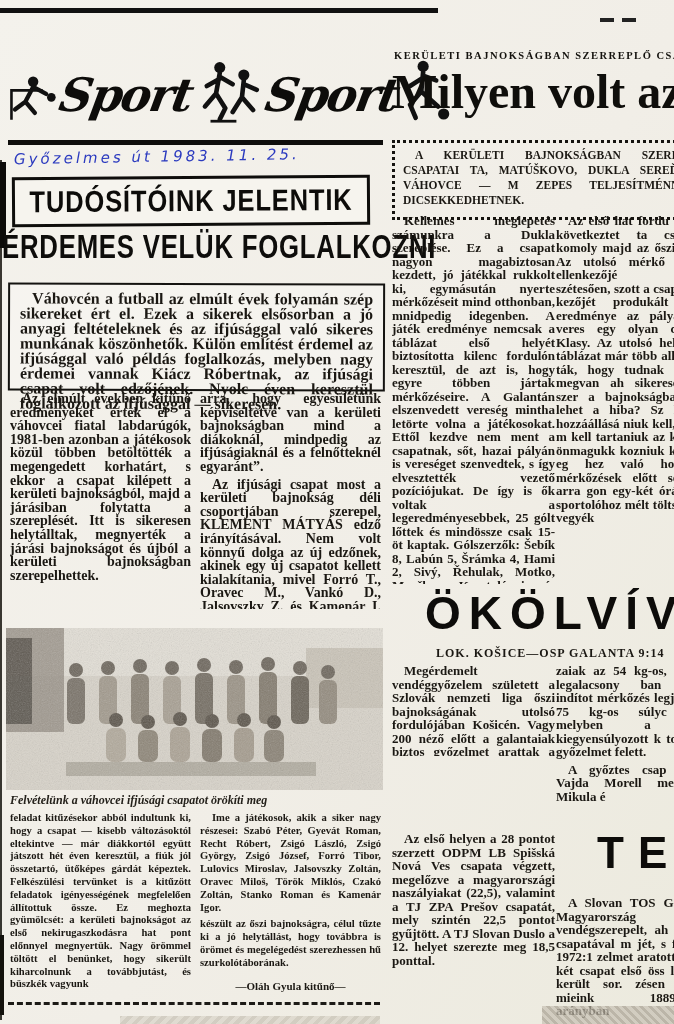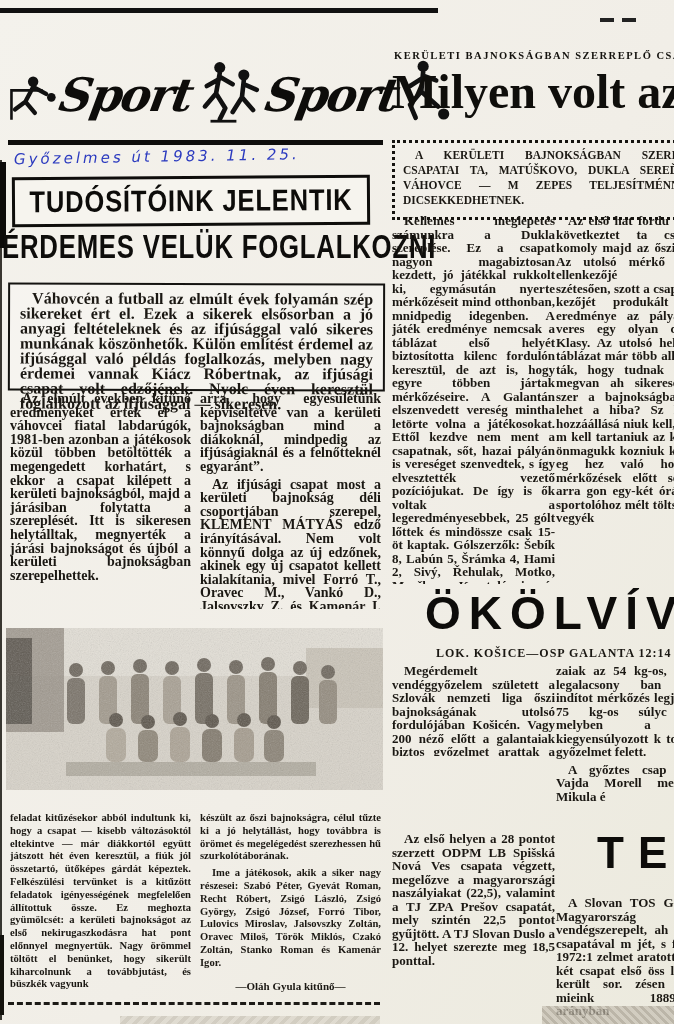--- a/index.html
+++ b/index.html
@@ -194,27 +194,28 @@
           <rect x="164" y="99" width="20" height="35" rx="7" fill="#aca395"></rect>
           <rect x="196" y="101" width="20" height="33" rx="7" fill="#837b6e"></rect>
           <rect x="228" y="100" width="20" height="34" rx="7" fill="#a59c8e"></rect>
           <rect x="258" y="102" width="20" height="32" rx="7" fill="#8b8376"></rect>
         </g>
         <rect x="60" y="134" width="250" height="14" fill="#9a9487" opacity="0.6"></rect>
       </g>
       <rect width="377" height="162" filter="url(#grain)" opacity="0.30"></rect>
     </svg>
   </div>
+  <div class="abs caption">Felvételünk a váhovcei ifjúsági csapatot örökíti meg</div>
 
   <div class="abs clip botcols body-text" style="left:10px;top:812px;width:181px;height:188px;">
     <p class="para" style="text-indent:0;">feladat kitűzésekor abból indultunk ki, hogy a csapat — kisebb változásoktól eltekintve — már diákkortól együtt játszott hét éven keresztül, a fiúk jól összetartó, ütőképes gárdát képeztek. Felkészülési tervünket is a kitűzött feladatok igényességének megfelelően állítottuk össze. Ez meghozta gyümölcsét: a kerületi bajnokságot az első nekirugaszkodásra hat pont előnnyel megnyertük. Nagy örömmel töltött el benünket, hogy sikerült kiharcolnunk a továbbjutást, és büszkék vagyunk</p>
   </div>
   <div class="abs clip botcols body-text" style="left:200px;top:812px;width:181px;height:188px;">
+    <p class="para">Ime a játékosok, akik a siker nagy részesei: Szabó Péter, Gyevát Roman, Recht Róbert, Zsigó László, Zsigó György, Zsigó József, Forró Tibor, Lulovics Miroslav, Jalsovszky Zoltán, Oravec Miloš, Török Miklós, Czakó Zoltán, Stanko Roman és Kamenár Igor.</p>
     <p class="para" style="text-indent:0;">készült az őszi bajnokságra, célul tűzte ki a jó helytállást, hogy továbbra is örömet és megelégedést szerezhessen hű szurkolótáborának.</p>
-    <p class="para">Ime a játékosok, akik a siker nagy részesei: Szabó Péter, Gyevát Roman, Recht Róbert, Zsigó László, Zsigó György, Zsigó József, Forró Tibor, Lulovics Miroslav, Jalsovszky Zoltán, Oravec Miloš, Török Miklós, Czakó Zoltán, Stanko Roman és Kamenár Igor.</p>
     <span class="byline">—Oláh Gyula kitűnő—</span>
   </div>
 
   <div class="abs dashed-rule"></div>
 
   <div class="abs r-kicker">KERÜLETI BAJNOKSÁGBAN SZERREPLŐ CSAPATAINK</div>
   <div class="abs r-headline">Milyen volt az ő</div>
 
   <div class="abs dotted-box body-text">
     <p class="para">A KERÜLETI BAJNOKSÁGBAN SZEREPLŐ CSAPATAI TA, MATÚŠKOVO, DUKLA SEREĎ ÉS VÁHOVCE — M ZEPES TELJESÍTMÉNNYEL DICSEKKEDHETNEK.</p>
@@ -223,21 +224,21 @@
   <div class="abs clip rightcols body-text" style="left:392px;top:214px;width:163px;height:370px;">
     <p class="para">Kellemes meglepetés számunkra a Dukla szereplése. Ez a csapat nagyon magabiztosan kezdett, jó játékkal rukkolt ki, egymásután nyerte mérkőzéseit mind otthonban, mnidpedig idegenben. A játék eredménye nemcsak a táblázat első helyét biztosította kilenc fordulón keresztül, de azt is, hogy egyre többen jártak mérkőzéseire. A Galantán elszenvedett vereség mintha letörte volna a játékosokat. Ettől kezdve nem ment a csapatnak, sőt, hazai pályán is vereséget szenvedtek, s így elvesztették vezető pozíciójukat. De így is ők voltak a legeredményesebbek, 25 gólt lőttek és mindössze csak 15-öt kaptak. Gólszerzők: Šebík 8, Labún 5, Šrámka 4, Hami 2, Sivý, Řehulak, Motko, Mračko, Kosztolányi és Majerčík.</p>
     <div class="sec-divider">—◆—</div>
     <p class="para">Ebben a csoportban Galanta csapata a 8. helyen végzett. A sikertelennek mondható első bajnoki mérkőzés után magára talált a csapat, jó játékot produkáltak a fiúk, biztosan nyerték hazai mérkőzéseiket. Sőt mi több, még idegenből is sikerült pontokat hozni.</p>
   </div>
   <div class="abs clip rightcols body-text" style="left:556px;top:214px;width:150px;height:370px;">
     <p class="para">Az első hat fordu hetett következtet ta csapata komoly majd az őszi bajn Az utolsó mérkő teljes ellenkezőjé szinte szétesően, szott a csapat, ta kezőjét produkált nek eredménye az pályán is veres egy olyan csapat Klasy. Az utolsó helyet a táblázat már több alkalom ták, hogy tudnak ségük megvan ah sikeresebben szer a bajnokságban. D lehet a hiba? Sz kosok hozzáállásá niuk kell, hogy m kell tartaniuk az kat, és önmagukk kozniuk kell az eg hez való hozzááll mérkőzések előtt sorban arra gon egy-két óráról v sportolóhoz mélt töltsék el, vegyék</p>
   </div>
 
   <div class="abs big-head boxing-head">ÖKÖLVÍVÁ</div>
-  <div class="abs boxing-sub body-text">LOK. KOŠICE—OSP GALANTA 12:14</div>
+  <div class="abs boxing-sub body-text">LOK. KOŠICE—OSP GALANTA 9:14</div>
   <div class="abs clip rightcols body-text" style="left:392px;top:664px;width:163px;height:92px;">
     <p class="para">Megérdemelt vendéggyőzelem született a Szlovák nemzeti liga őszi bajnokságának utolsó fordulójában Košicén. Vagy 200 néző előtt a galantaiak biztos győzelmet arattak a košicei ökölvívók felett. Mindkét csapat a találkozóra 9—9 játékossal állt ki, a ha</p>
   </div>
   <div class="abs clip rightcols body-text" style="left:556px;top:664px;width:150px;height:158px;">
     <p class="para" style="text-indent:0;">zaiak az 54 kg-os, dig a legalacsony ban nem indítot mérkőzés legjobb a 75 kg-os súlyc sor, melyben a ha kiegyensúlyozott k tozásos győzelmet felett.</p>
     <p class="para">A győztes csap Kiss, Vajda Morell merický, Mikula é</p>
   </div>
 
   <div class="abs clip rightcols body-text" style="left:392px;top:832px;width:163px;height:192px;">
     <p class="para">Az első helyen a 28 pontot szerzett ODPM LB Spišská Nová Ves csapata végzett, megelőzve a magyarországi naszályiakat (22,5), valamint a TJ ZPA Prešov csapatát, mely szintén 22,5 pontot gyűjtött. A TJ Slovan Duslo a 12. helyet szerezte meg 18,5 ponttal.</p>

